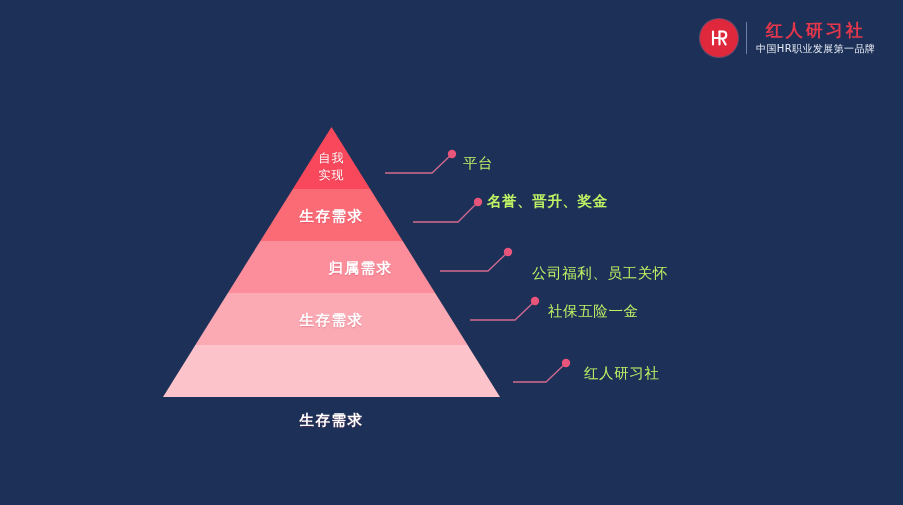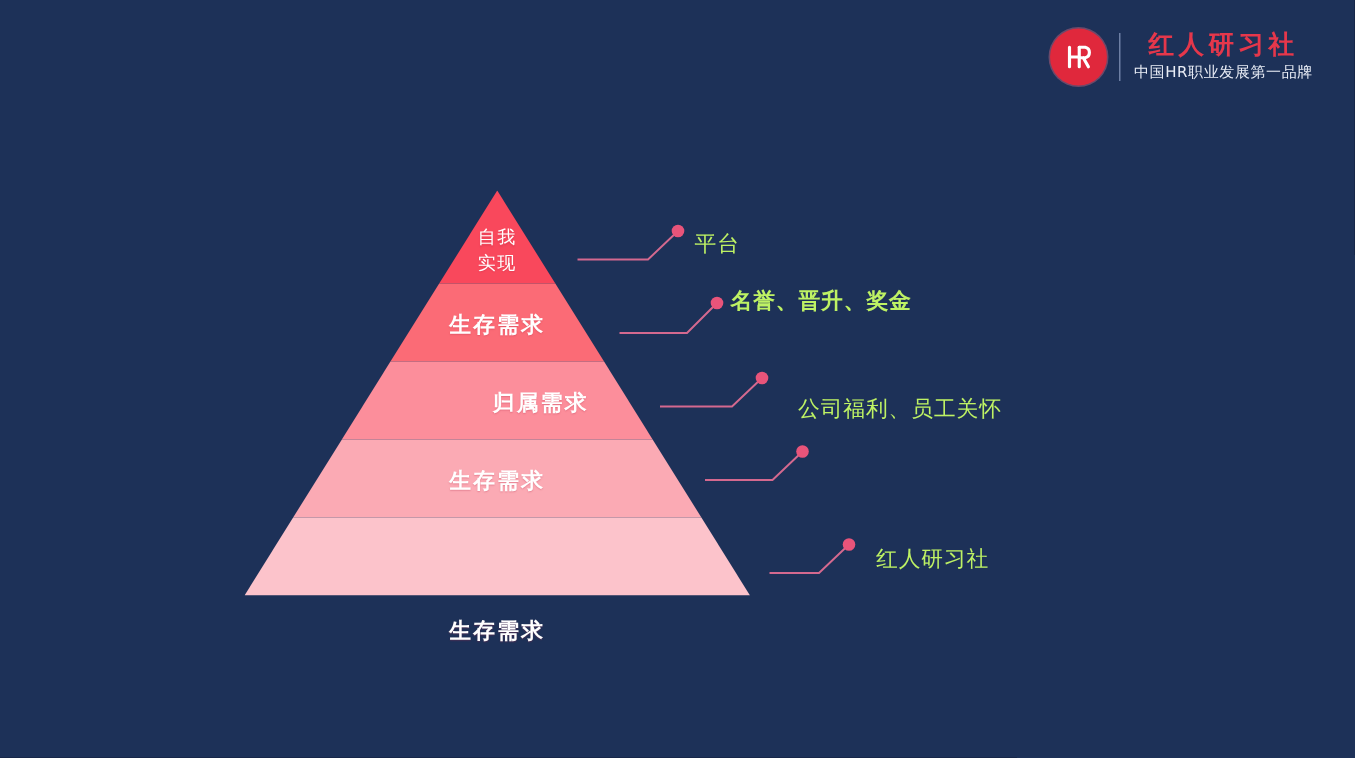--- a/index.html
+++ b/index.html
@@ -191,18 +191,21 @@
 
     <div class="anno-text" id="anno-text-1" style="left:463px; top:152px;">
       <div>平台</div>
     </div>
     <div class="anno-text" id="anno-text-2" style="left:487px; top:190px;font-weight:bold;">
       <div>名誉、晋升、奖金</div>
     </div>
     <div class="anno-text" id="anno-text-3" style="left:532px; top:251px;margin-top:11px;">
       <div>公司福利、员工关怀</div>
     </div>
+    <div class="anno-text" id="anno-text-4" style="left:548px; top:300px;">
+      <div>社保五险一金</div>
+    </div>
     <div class="anno-text" id="anno-text-5" style="left:584px; top:362px;">
       <div>红人研习社</div>
     </div>
   </div>
 
 </div>
 
 </body></html>

